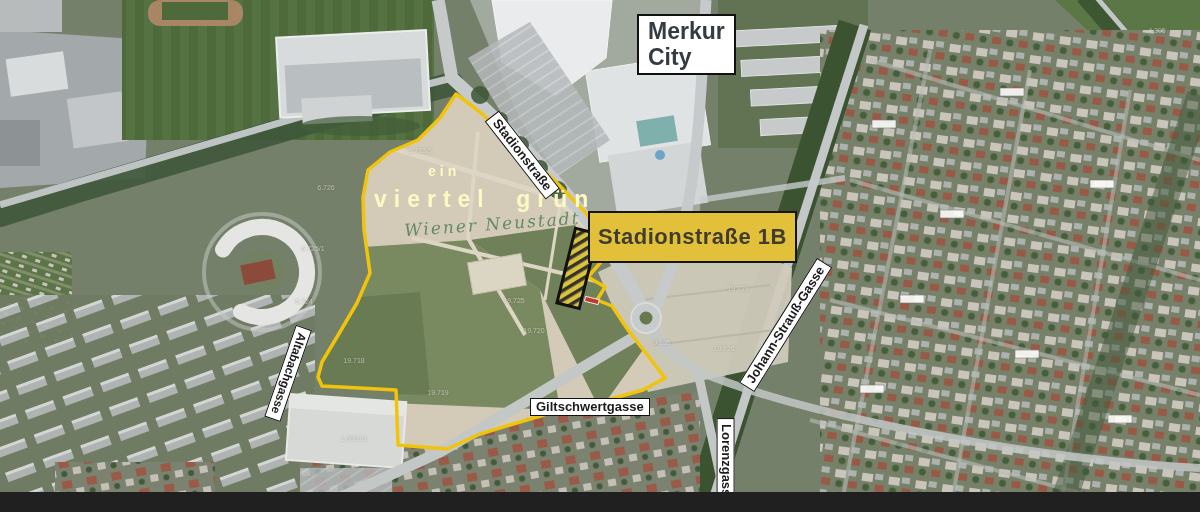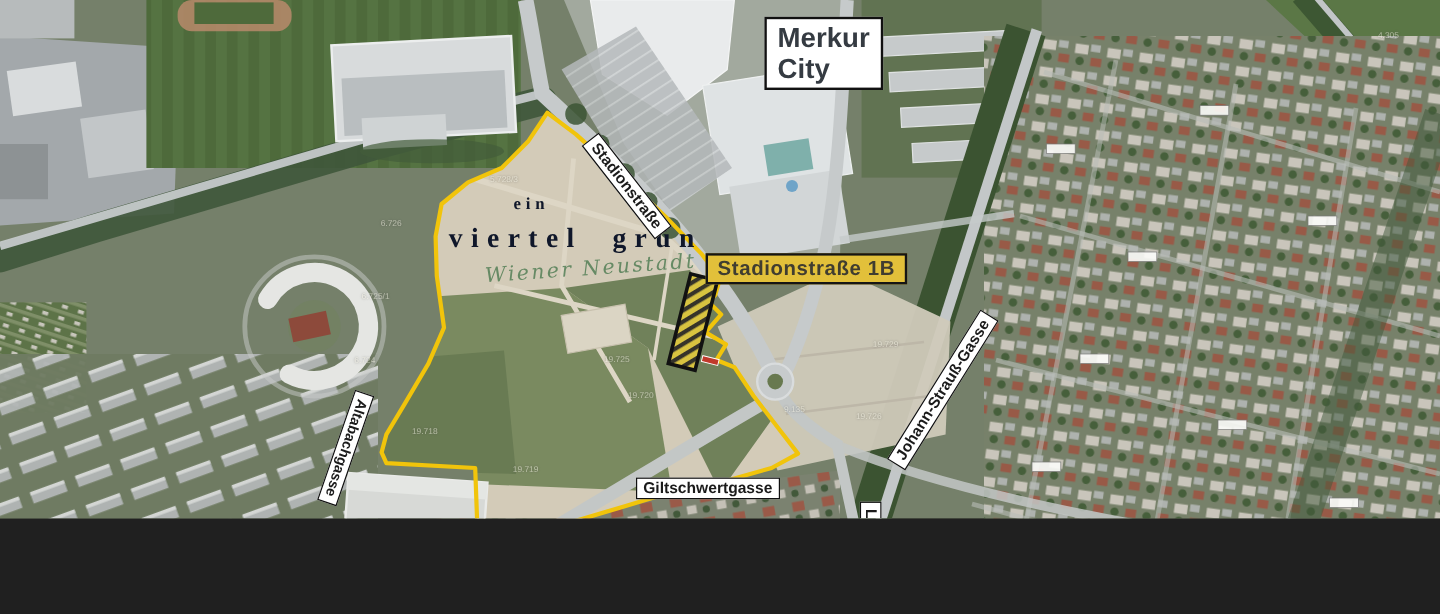--- a/index.html
+++ b/index.html
@@ -1,29 +1,29 @@
 <!DOCTYPE html>
 <html><head>
 <meta charset="utf-8">
 <style>
   html,body{margin:0;padding:0;background:#202020;}
-  #stage{position:relative;width:1200px;height:432px;overflow:hidden;
+  #stage{position:relative;width:1200px;height:492px;overflow:hidden;
          font-family:"Liberation Sans",sans-serif;background:#75806a;}
   #stage svg{position:absolute;left:0;top:0;}
   .lbl{position:absolute;background:#ffffff;border:1.6px solid #111;
        color:#1b1b1b;font-weight:bold;font-size:13px;line-height:1.05;
        padding:1px 5px;white-space:nowrap;z-index:6;}
   .lbl.rot{transform-origin:center center;}
   .poi-label{position:absolute;background:#fff;border:2.5px solid #111;
        color:#353b42;font-weight:bold;font-size:23px;line-height:1.15;
        padding:2px 9px;z-index:7;white-space:nowrap;}
   .hl-label{position:absolute;border:2.2px solid #151515;font-weight:bold;
-       font-size:17px;letter-spacing:.5px;padding:1px 8px;z-index:7;
+       font-size:22px;letter-spacing:.5px;padding:11px 8px;z-index:7;
        white-space:nowrap;}
-  .proj{position:absolute;color:#0f172a;z-index:5;white-space:nowrap;font-family:Liberation Serif, serif;}
+  .proj{position:absolute;color:#fef9c3;z-index:5;white-space:nowrap;}
   .proj-ein{left:428px;top:163px;font-size:14px;font-weight:700;letter-spacing:4px;}
   .proj-main{left:374px;top:186px;font-size:23px;font-weight:600;
              letter-spacing:7px;word-spacing:12px;}
   .proj-tag{left:404px;top:214px;font-family:"DejaVu Serif",serif;
             font-style:italic;font-size:17px;letter-spacing:2px;color:#4b7a50;
             opacity:.8;transform:rotate(-4deg);}
   .parcel-num{position:absolute;font-size:7px;color:#f4f2e4;opacity:.55;
               z-index:4;text-shadow:0 0 2px #444;white-space:nowrap;
               transform:translate(-50%,-50%);}
 </style>

